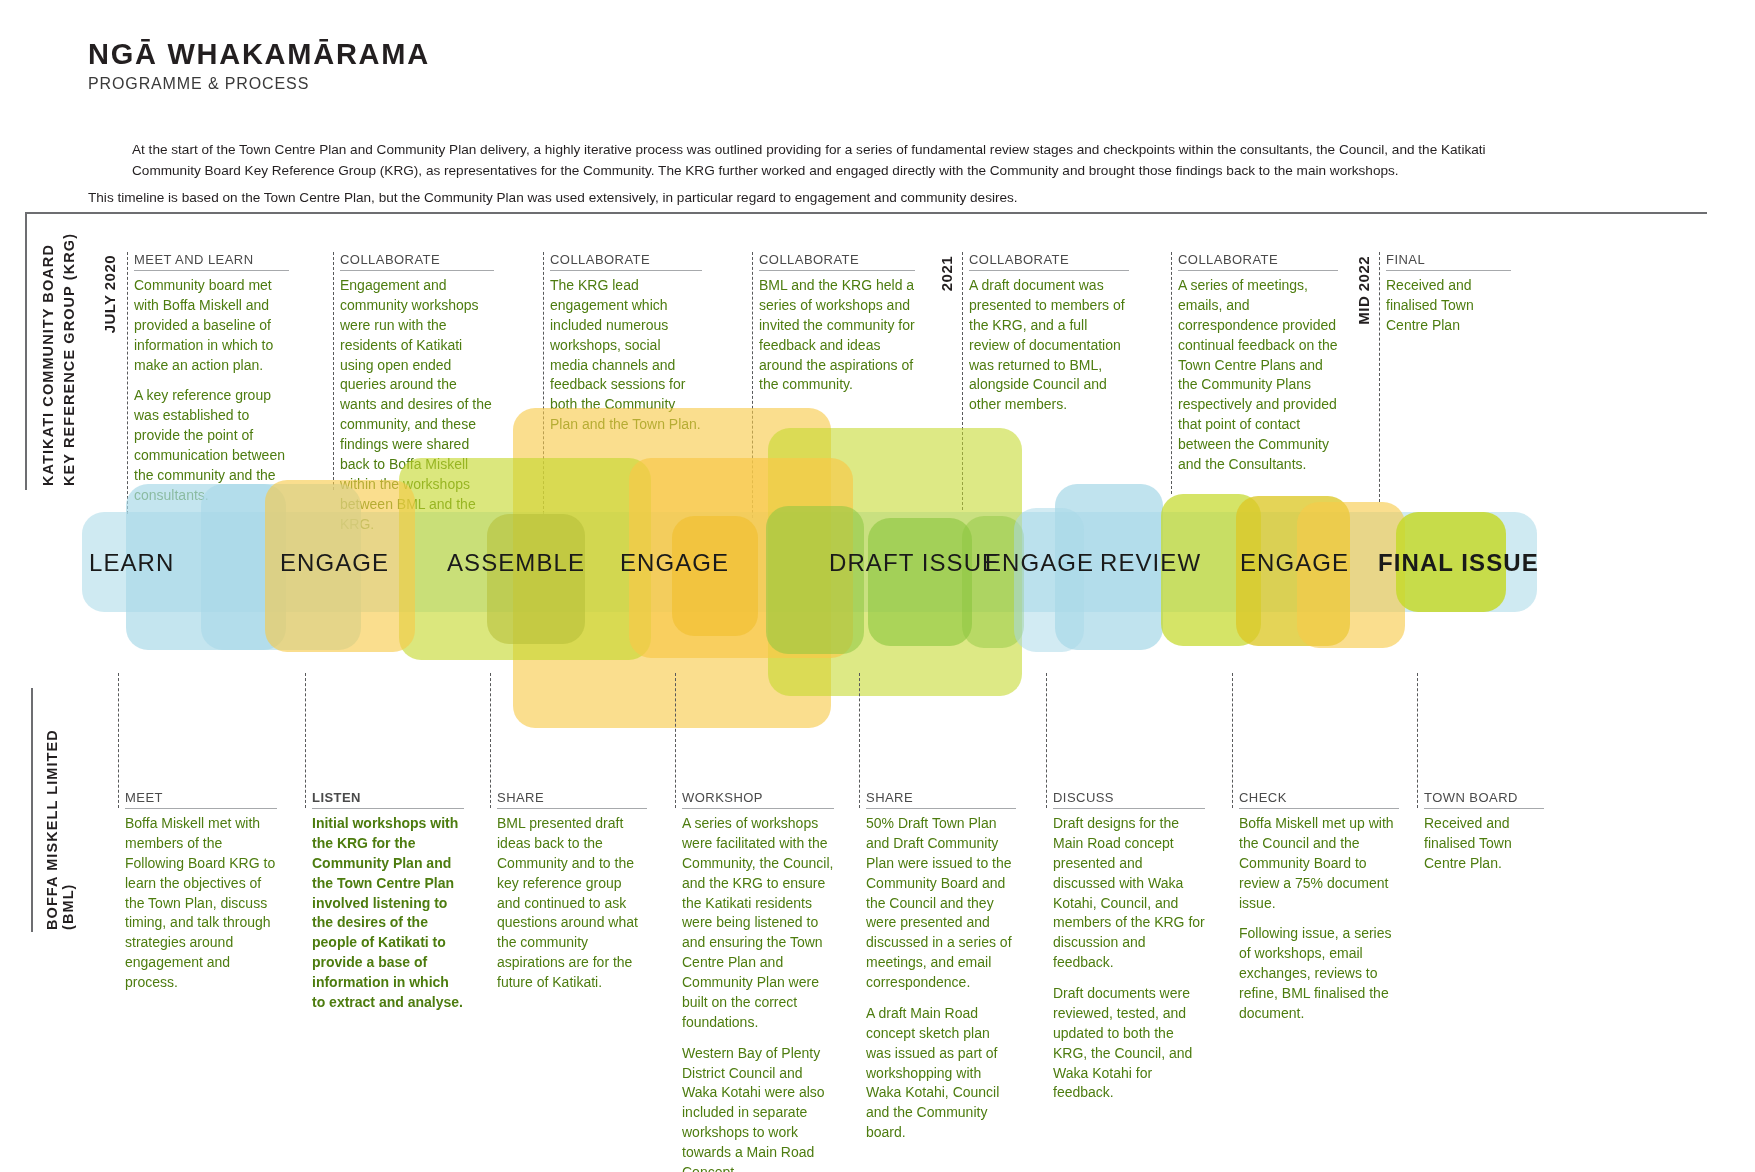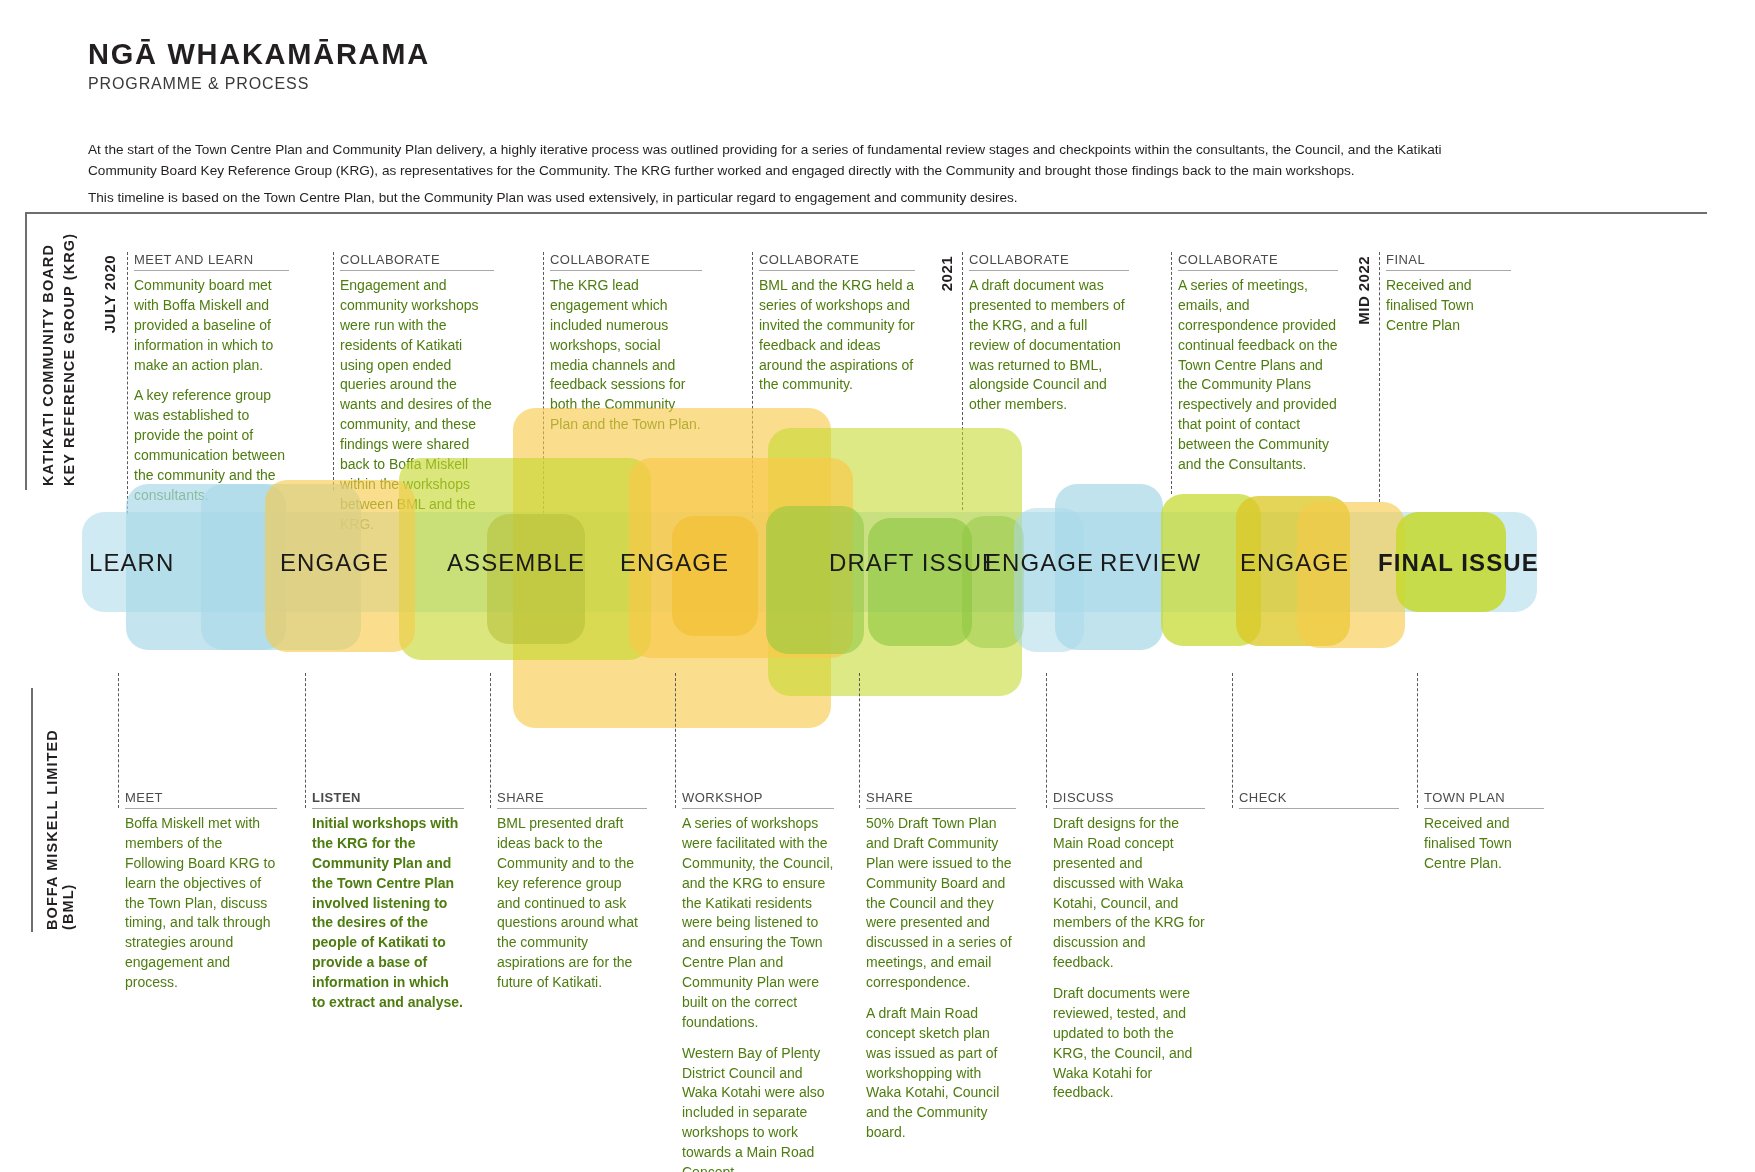--- a/index.html
+++ b/index.html
@@ -38,21 +38,21 @@
   
   .intro {
     position: absolute;
     left: 88px;
     font-size: 13.6px;
     line-height: 1.52;
     color: #231f20;
     width: 1405px;
     text-align: left;
   }
-  #intro-1 { top: 140px; }
+  #intro-1 { top: 140px; margin-left: 44px; }
   #intro-2 { top: 188px; }
 
   
   #top-rule {
     position: absolute;
     left: 25px;
     top: 212px;
     width: 1682px;
     height: 2px;
     background: #6d6e71;
@@ -322,20 +322,24 @@
 <div class="card" style="left:1053px; top:790px; width:152px;">
   <div class="card-head">DISCUSS</div>
   <div class="card-body">
     <p>Draft designs for the Main Road concept presented and discussed with Waka Kotahi, Council, and members of the KRG for discussion and feedback.</p>
     <p>Draft documents were reviewed, tested, and updated to both the KRG, the Council, and Waka Kotahi for feedback.</p>
   </div>
 </div>
 
 <div class="card" style="left:1239px; top:790px; width:160px;">
   <div class="card-head">CHECK</div>
+  <div class="card-body">
+    <p>Boffa Miskell met up with the Council and the Community Board to review a 75% document issue.</p>
+    <p>Following issue, a series of workshops, email exchanges, reviews to refine, BML finalised the document.</p>
+  </div>
 </div>
 
 <div class="card" style="left:1424px; top:790px; width:120px;">
-  <div class="card-head">TOWN PLAN</div>
+  <div class="card-head">TOWN BOARD</div>
   <div class="card-body">
     <p>Received and finalised Town Centre Plan.</p>
   </div>
 </div>
 
 </body></html>

